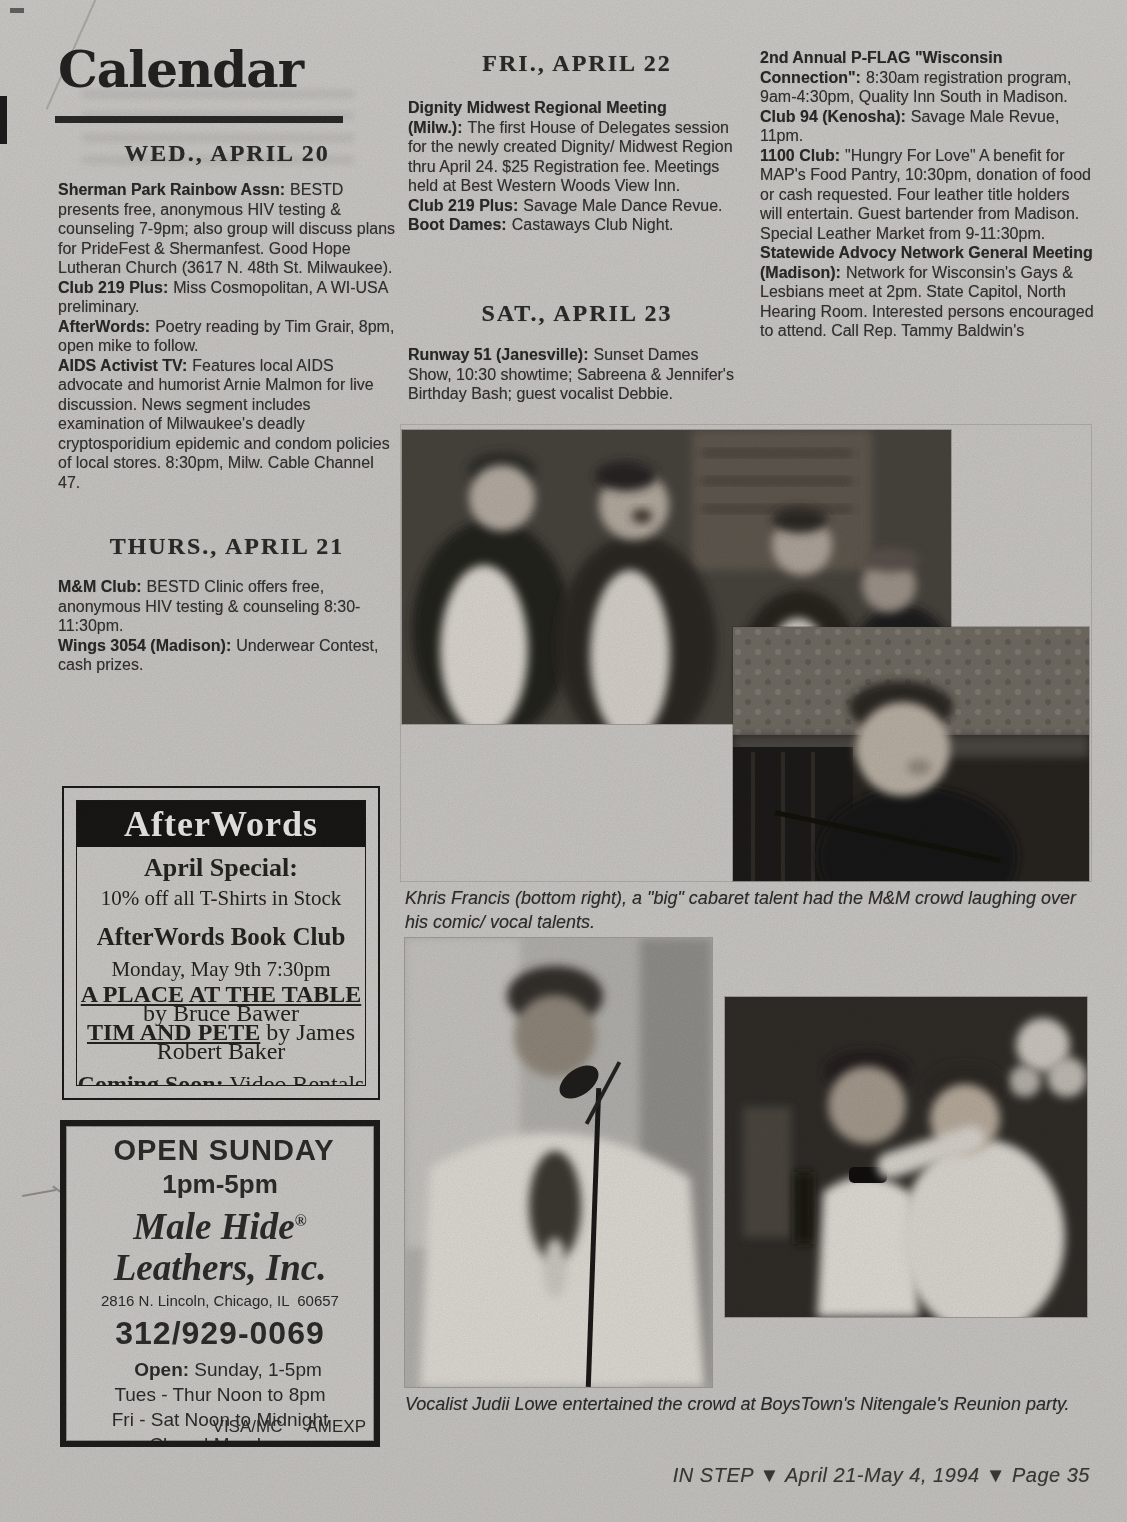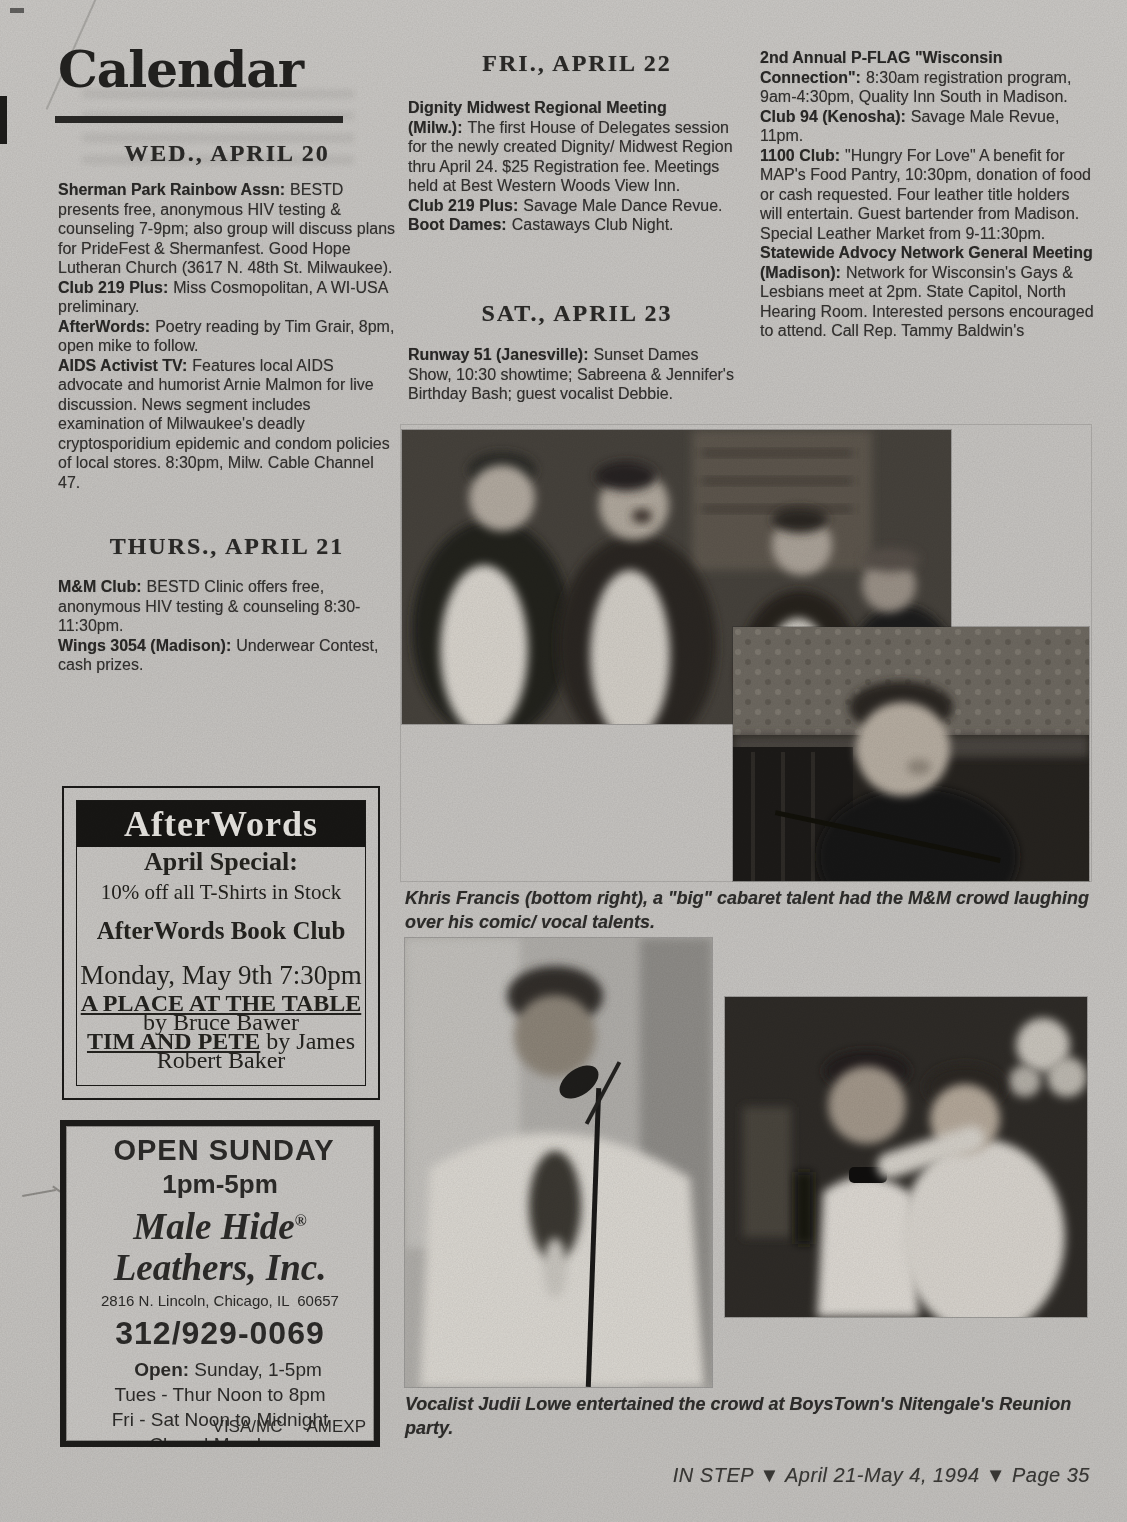--- a/index.html
+++ b/index.html
@@ -7,33 +7,33 @@
         background:linear-gradient(180deg,#cbc9c6 0%,#c6c4c1 35%,#c8c6c3 70%,#c4c2bf 100%);
         font-family:"Liberation Sans",sans-serif;color:#2f2d2b;}
   .abs{position:absolute;}
   .masthead{font-family:"DejaVu Serif",serif;font-weight:bold;font-size:50px;letter-spacing:-1px;color:#232220;}
   .rule{background:#2a2927;height:7px;}
   .day-heading{font-family:"Liberation Serif",serif;font-weight:bold;font-size:24px;letter-spacing:2px;
                color:#2b2a28;text-align:center;text-shadow:0 0 .7px rgba(40,40,40,.5);}
   .col{font-size:16px;line-height:19.5px;text-align:left;color:#343230;text-shadow:0 0 .7px rgba(45,45,45,.45);}
   .item{margin:0;}
   .lead{font-weight:bold;color:#2a2927;margin-right:5px;}
-  .caption{font-weight:bold;font-style:italic;font-size:18px;line-height:24px;color:#2e2d2b;
+  .caption{font-weight:normal;font-style:italic;font-size:18px;line-height:24px;color:#2e2d2b;
            text-shadow:0 0 .7px rgba(45,45,45,.45);}
   .footer{font-style:italic;font-size:20px;color:#3a3936;text-align:right;letter-spacing:.5px;
           text-shadow:0 0 .7px rgba(45,45,45,.4);}
   
   .ad1{border:2px solid #1b1a18;background:#c9c7c4;padding:12px;box-sizing:border-box;}
   .ad1-inner{border:1px solid #1b1a18;height:100%;box-sizing:border-box;display:flex;flex-direction:column;
              font-family:"Liberation Serif",serif;color:#24231F;text-align:center;overflow:hidden;}
   .ad1-band{background:#171614;color:#e8e6e2;font-weight:bold;font-size:36px;line-height:46px;letter-spacing:1px;}
-  .ad1-special{font-weight:bold;font-size:26px;}
+  .ad1-special{font-weight:bold;font-size:26px;margin-top:6px;}
   .ad1-special-body{font-size:21px;margin-top:3px;}
   .ad1-club{font-weight:bold;font-size:25px;margin-top:12px;}
-  .ad1-date{font-size:27px;margin-top:15px;}
+  .ad1-date{font-size:21px;margin-top:6px;}
   .ad1-book{font-size:24px;line-height:19px;margin-top:3px;font-family:Liberation Serif, serif;}
   .book-title{font-weight:bold;text-decoration:underline;}
   .ad1-coming{font-size:24px;margin-top:10px;}
   .ad1-coming .lead2{font-weight:bold;}
   .ad1-addr{background:#171614;color:#e8e6e2;font-weight:bold;font-size:18px;line-height:23px;
             margin-top:auto;padding:5px 2px;white-space:pre-wrap;}
   
   .ad2{border:6px solid #1d1c1a;box-shadow:inset 0 0 0 1px #8f8d8a;background:#c9c7c4;
        box-sizing:border-box;text-align:center;color:#2c2b29;overflow:hidden;}
   .ad2-open{font-weight:bold;font-size:29px;letter-spacing:1px;margin-top:8px;padding-left:8px;}

